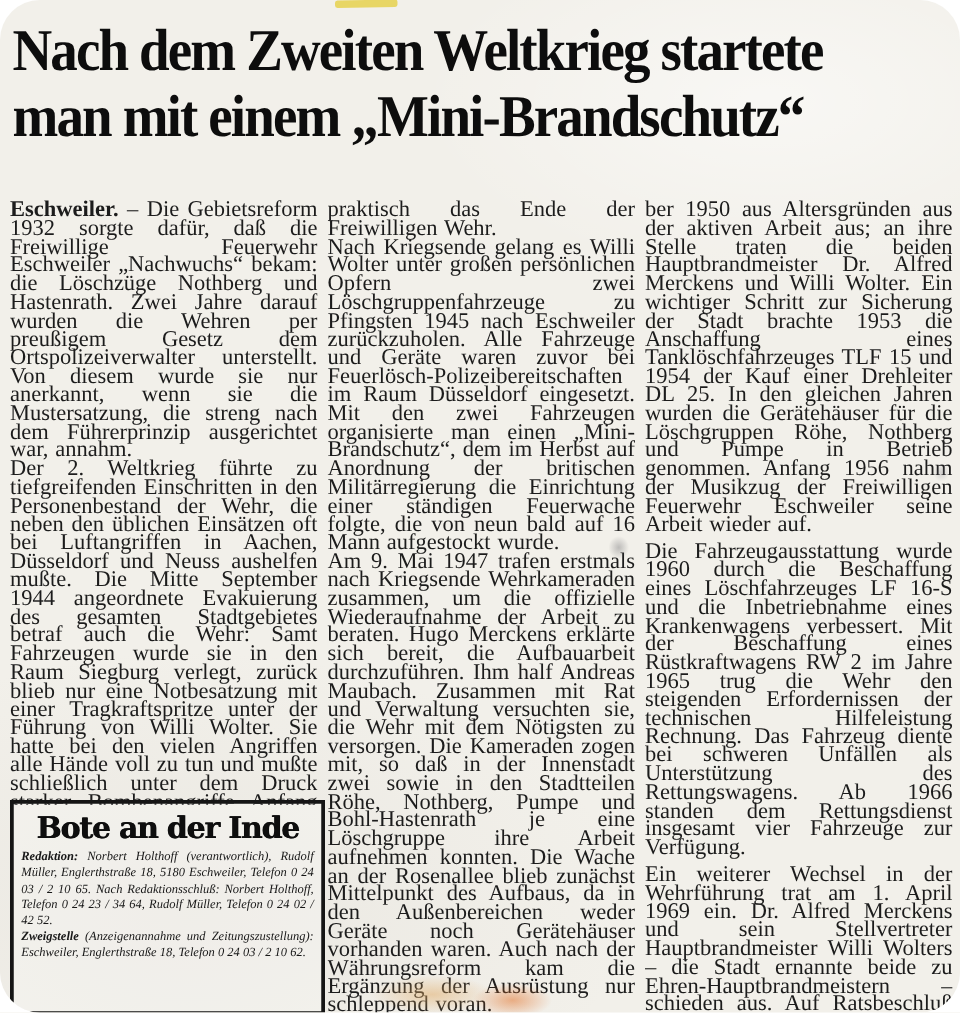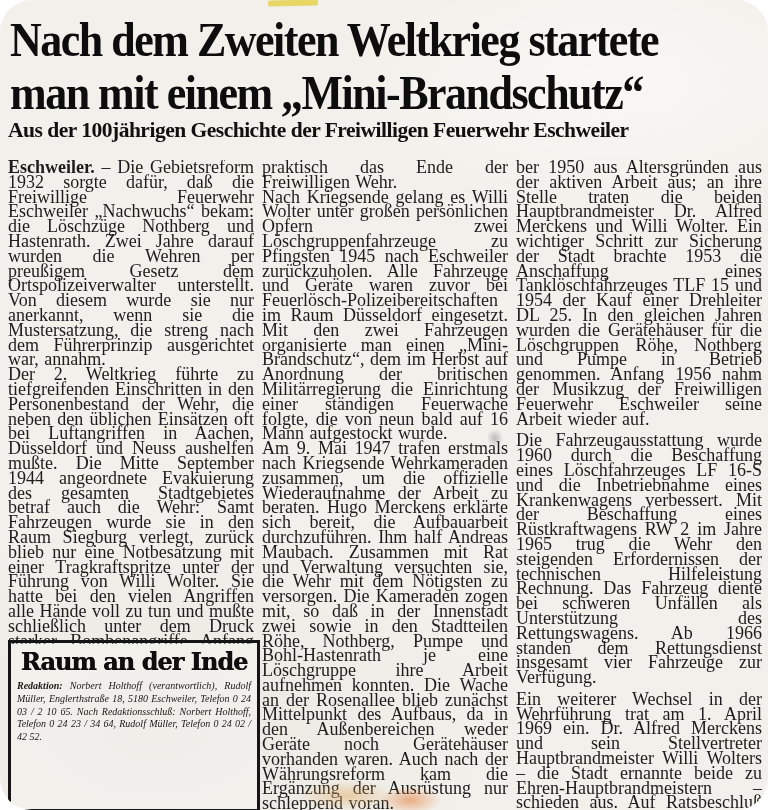--- a/index.html
+++ b/index.html
@@ -83,30 +83,30 @@
 
 <div class="page">
 
   <div class="stain-yellow-top"></div>
 
   <div class="headline">
     <div>Nach dem Zweiten Weltkrieg startete</div>
     <div>man mit einem „Mini-Brandschutz“</div>
   </div>
 
-  <div class="subheadline">Aus der 100jährigen Geschichte der Freiwilligen Feuerwehr Eschweiler</div>
 
   <div class="col col1">
     <p class="para"><span class="lead-in">Eschweiler.</span><span> – Die Gebietsreform 1932 sorgte dafür, daß die Freiwillige Feuerwehr Eschweiler „Nachwuchs“ bekam: die Löschzüge Nothberg und Hastenrath. Zwei Jahre darauf wurden die Wehren per preußigem Gesetz dem Ortspolizeiverwalter unterstellt. Von diesem wurde sie nur anerkannt, wenn sie die Mustersatzung, die streng nach dem Führerprinzip ausgerichtet war, annahm.</span></p>
     <p class="para gap-md">Der 2. Weltkrieg führte zu tiefgreifenden Einschritten in den Personenbestand der Wehr, die neben den üblichen Einsätzen oft bei Luftangriffen in Aachen, Düsseldorf und Neuss aushelfen mußte. Die Mitte September 1944 angeordnete Evakuierung des gesamten Stadtgebietes betraf auch die Wehr: Samt Fahrzeugen wurde sie in den Raum Siegburg verlegt, zurück blieb nur eine Notbesatzung mit einer Tragkraftspritze unter der Führung von Willi Wolter. Sie hatte bei den vielen Angriffen alle Hände voll zu tun und mußte schließlich unter dem Druck starker Bombenangriffe Anfang November „kapitulieren“. Das war</p>
   </div>
 
   <div class="imprint-box">
-    <div class="imprint-title">Raum an der Inde</div>
+    <div class="imprint-title">Bote an der Inde</div>
     <p class="imprint-text"><span class="lead-in">Redaktion:</span><span> Norbert Holthoff (verantwortlich), Rudolf Müller, Englerthstraße 18, 5180 Eschweiler, Telefon 0 24 03 / 2 10 65. Nach Redaktionsschluß: Norbert Holthoff, Telefon 0 24 23 / 34 64, Rudolf Müller, Telefon 0 24 02 / 42 52.</span></p>
+    <p class="imprint-text"><span class="lead-in">Zweigstelle</span><span> (Anzeigenannahme und Zeitungszustellung): Eschweiler, Englerthstraße 18, Telefon 0 24 03 / 2 10 62.</span></p>
   </div>
 
   <div class="col col2">
     <p class="para">praktisch das Ende der Freiwilligen Wehr.</p>
     <p class="para">Nach Kriegsende gelang es Willi Wolter unter großen persönlichen Opfern zwei Löschgruppenfahrzeuge zu Pfingsten 1945 nach Eschweiler zurückzuholen. Alle Fahrzeuge und Geräte waren zuvor bei Feuerlösch-Polizeibereitschaften im Raum Düsseldorf eingesetzt. Mit den zwei Fahrzeugen organisierte man einen „Mini-Brandschutz“, dem im Herbst auf Anordnung der britischen Militärregierung die Einrichtung einer ständigen Feuerwache folgte, die von neun bald auf 16 Mann aufgestockt wurde.</p>
     <p class="para">Am 9. Mai 1947 trafen erstmals nach Kriegsende Wehrkameraden zusammen, um die offizielle Wiederaufnahme der Arbeit zu beraten. Hugo Merckens erklärte sich bereit, die Aufbauarbeit durchzuführen. Ihm half Andreas Maubach. Zusammen mit Rat und Verwaltung versuchten sie, die Wehr mit dem Nötigsten zu versorgen. Die Kameraden zogen mit, so daß in der Innenstadt zwei sowie in den Stadtteilen Röhe, Nothberg, Pumpe und Bohl-Hastenrath je eine Löschgruppe ihre Arbeit aufnehmen konnten. Die Wache an der Rosenallee blieb zunächst Mittelpunkt des Aufbaus, da in den Außenbereichen weder Geräte noch Gerätehäuser vorhanden waren. Auch nach der Währungsreform kam die Ergänzung der Ausrüstung nur schleppend voran.</p>
   </div>
 
   <div class="col col3">
     <p class="para">ber 1950 aus Altersgründen aus der aktiven Arbeit aus; an ihre Stelle traten die beiden Hauptbrandmeister Dr. Alfred Merckens und Willi Wolter. Ein wichtiger Schritt zur Sicherung der Stadt brachte 1953 die Anschaffung eines Tanklöschfahrzeuges TLF 15 und 1954 der Kauf einer Drehleiter DL 25. In den gleichen Jahren wurden die Gerätehäuser für die Löschgruppen Röhe, Nothberg und Pumpe in Betrieb genommen. Anfang 1956 nahm der Musikzug der Freiwilligen Feuerwehr Eschweiler seine Arbeit wieder auf.</p>

